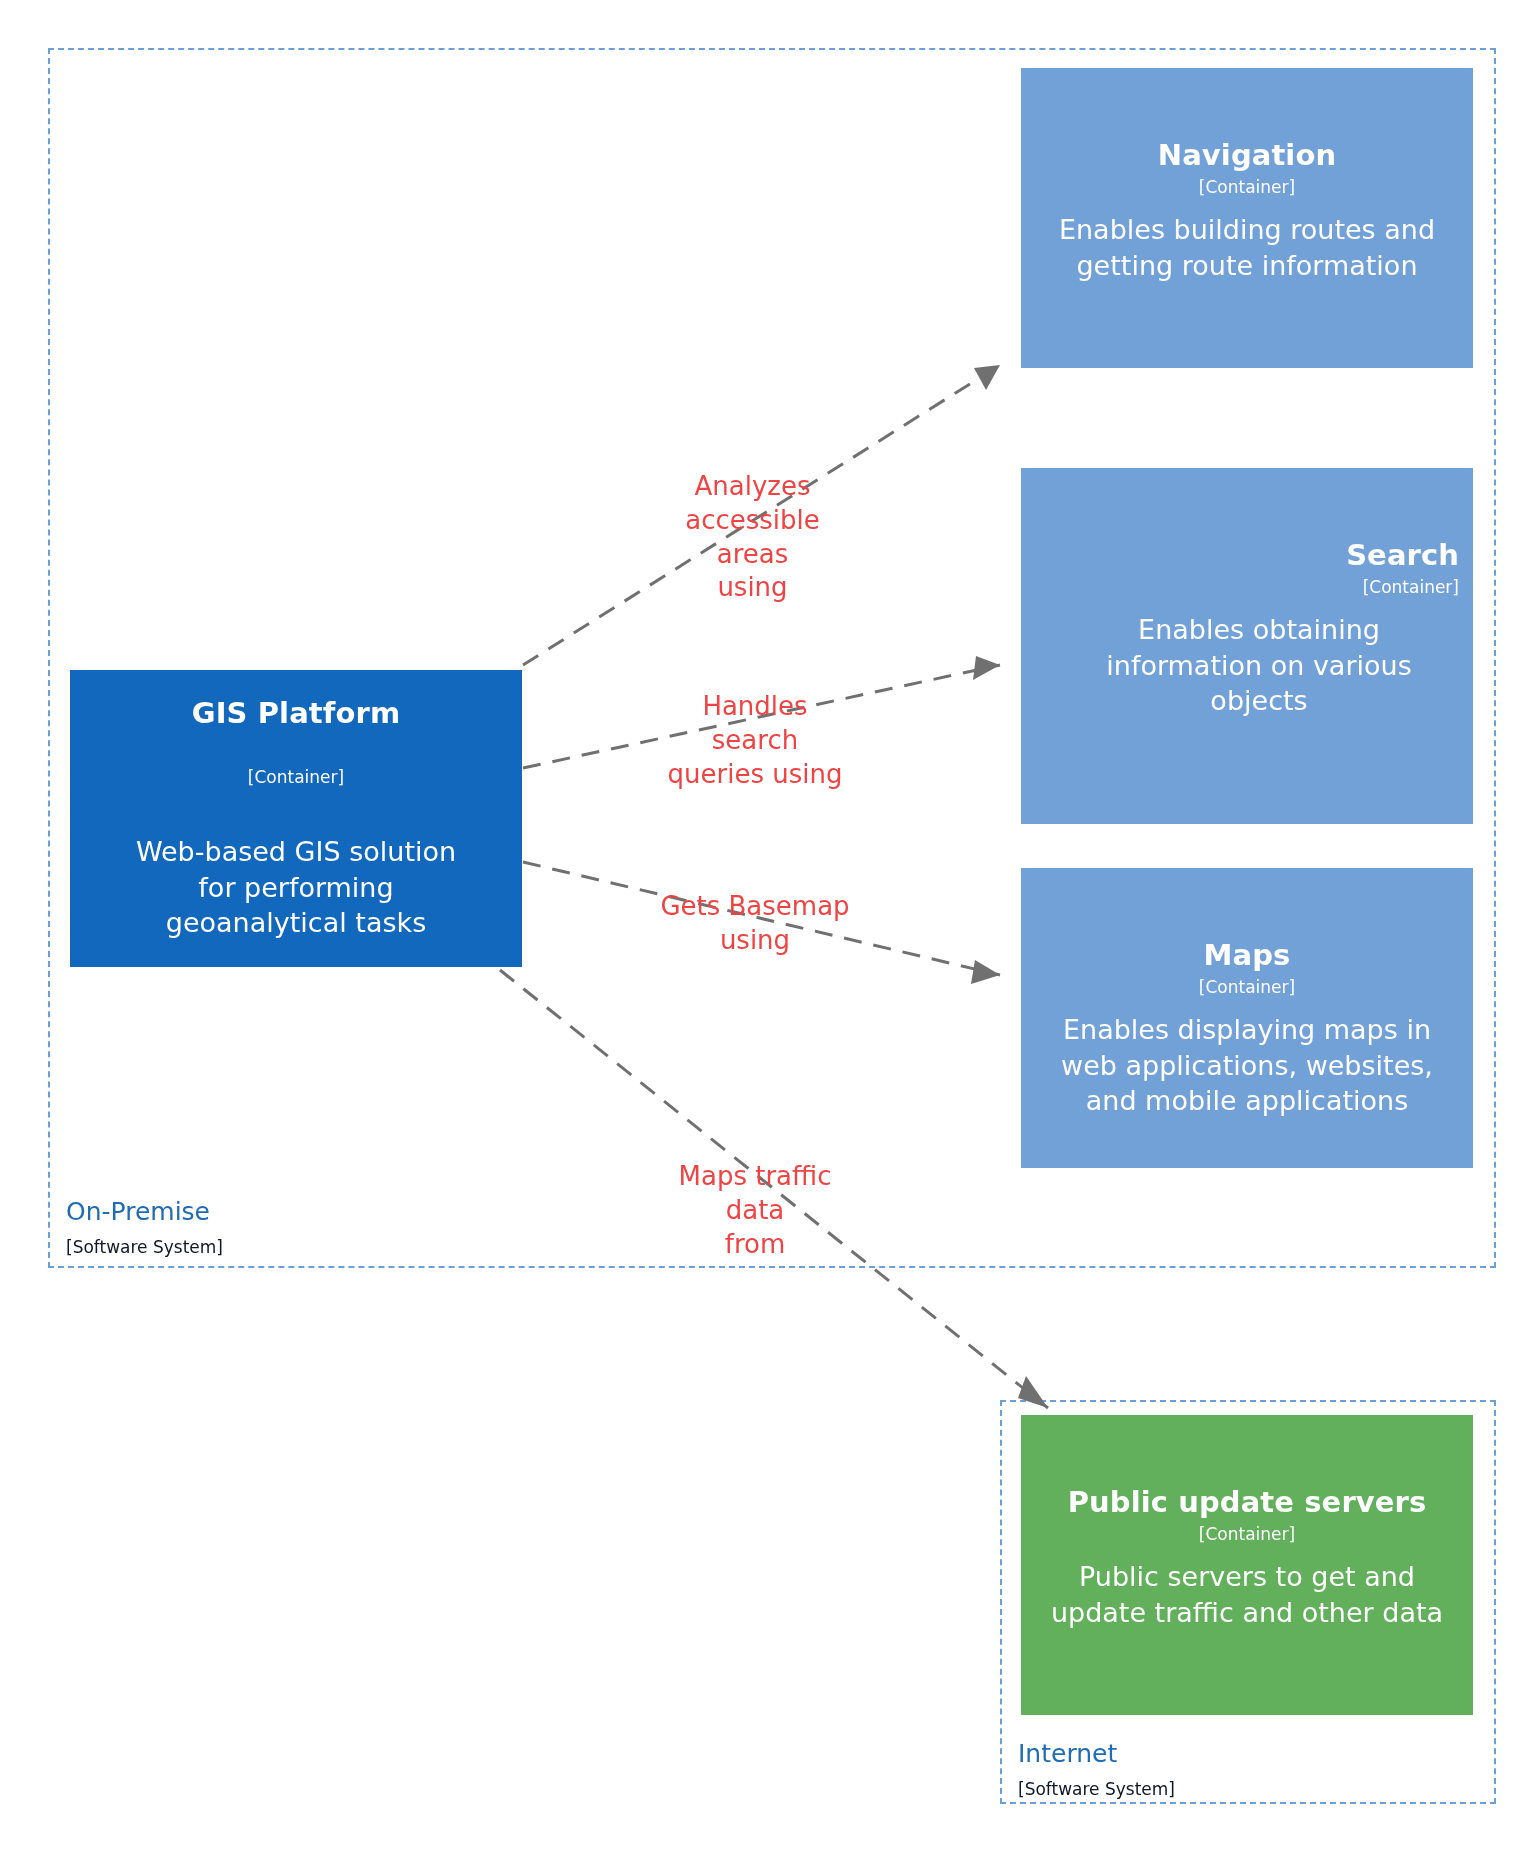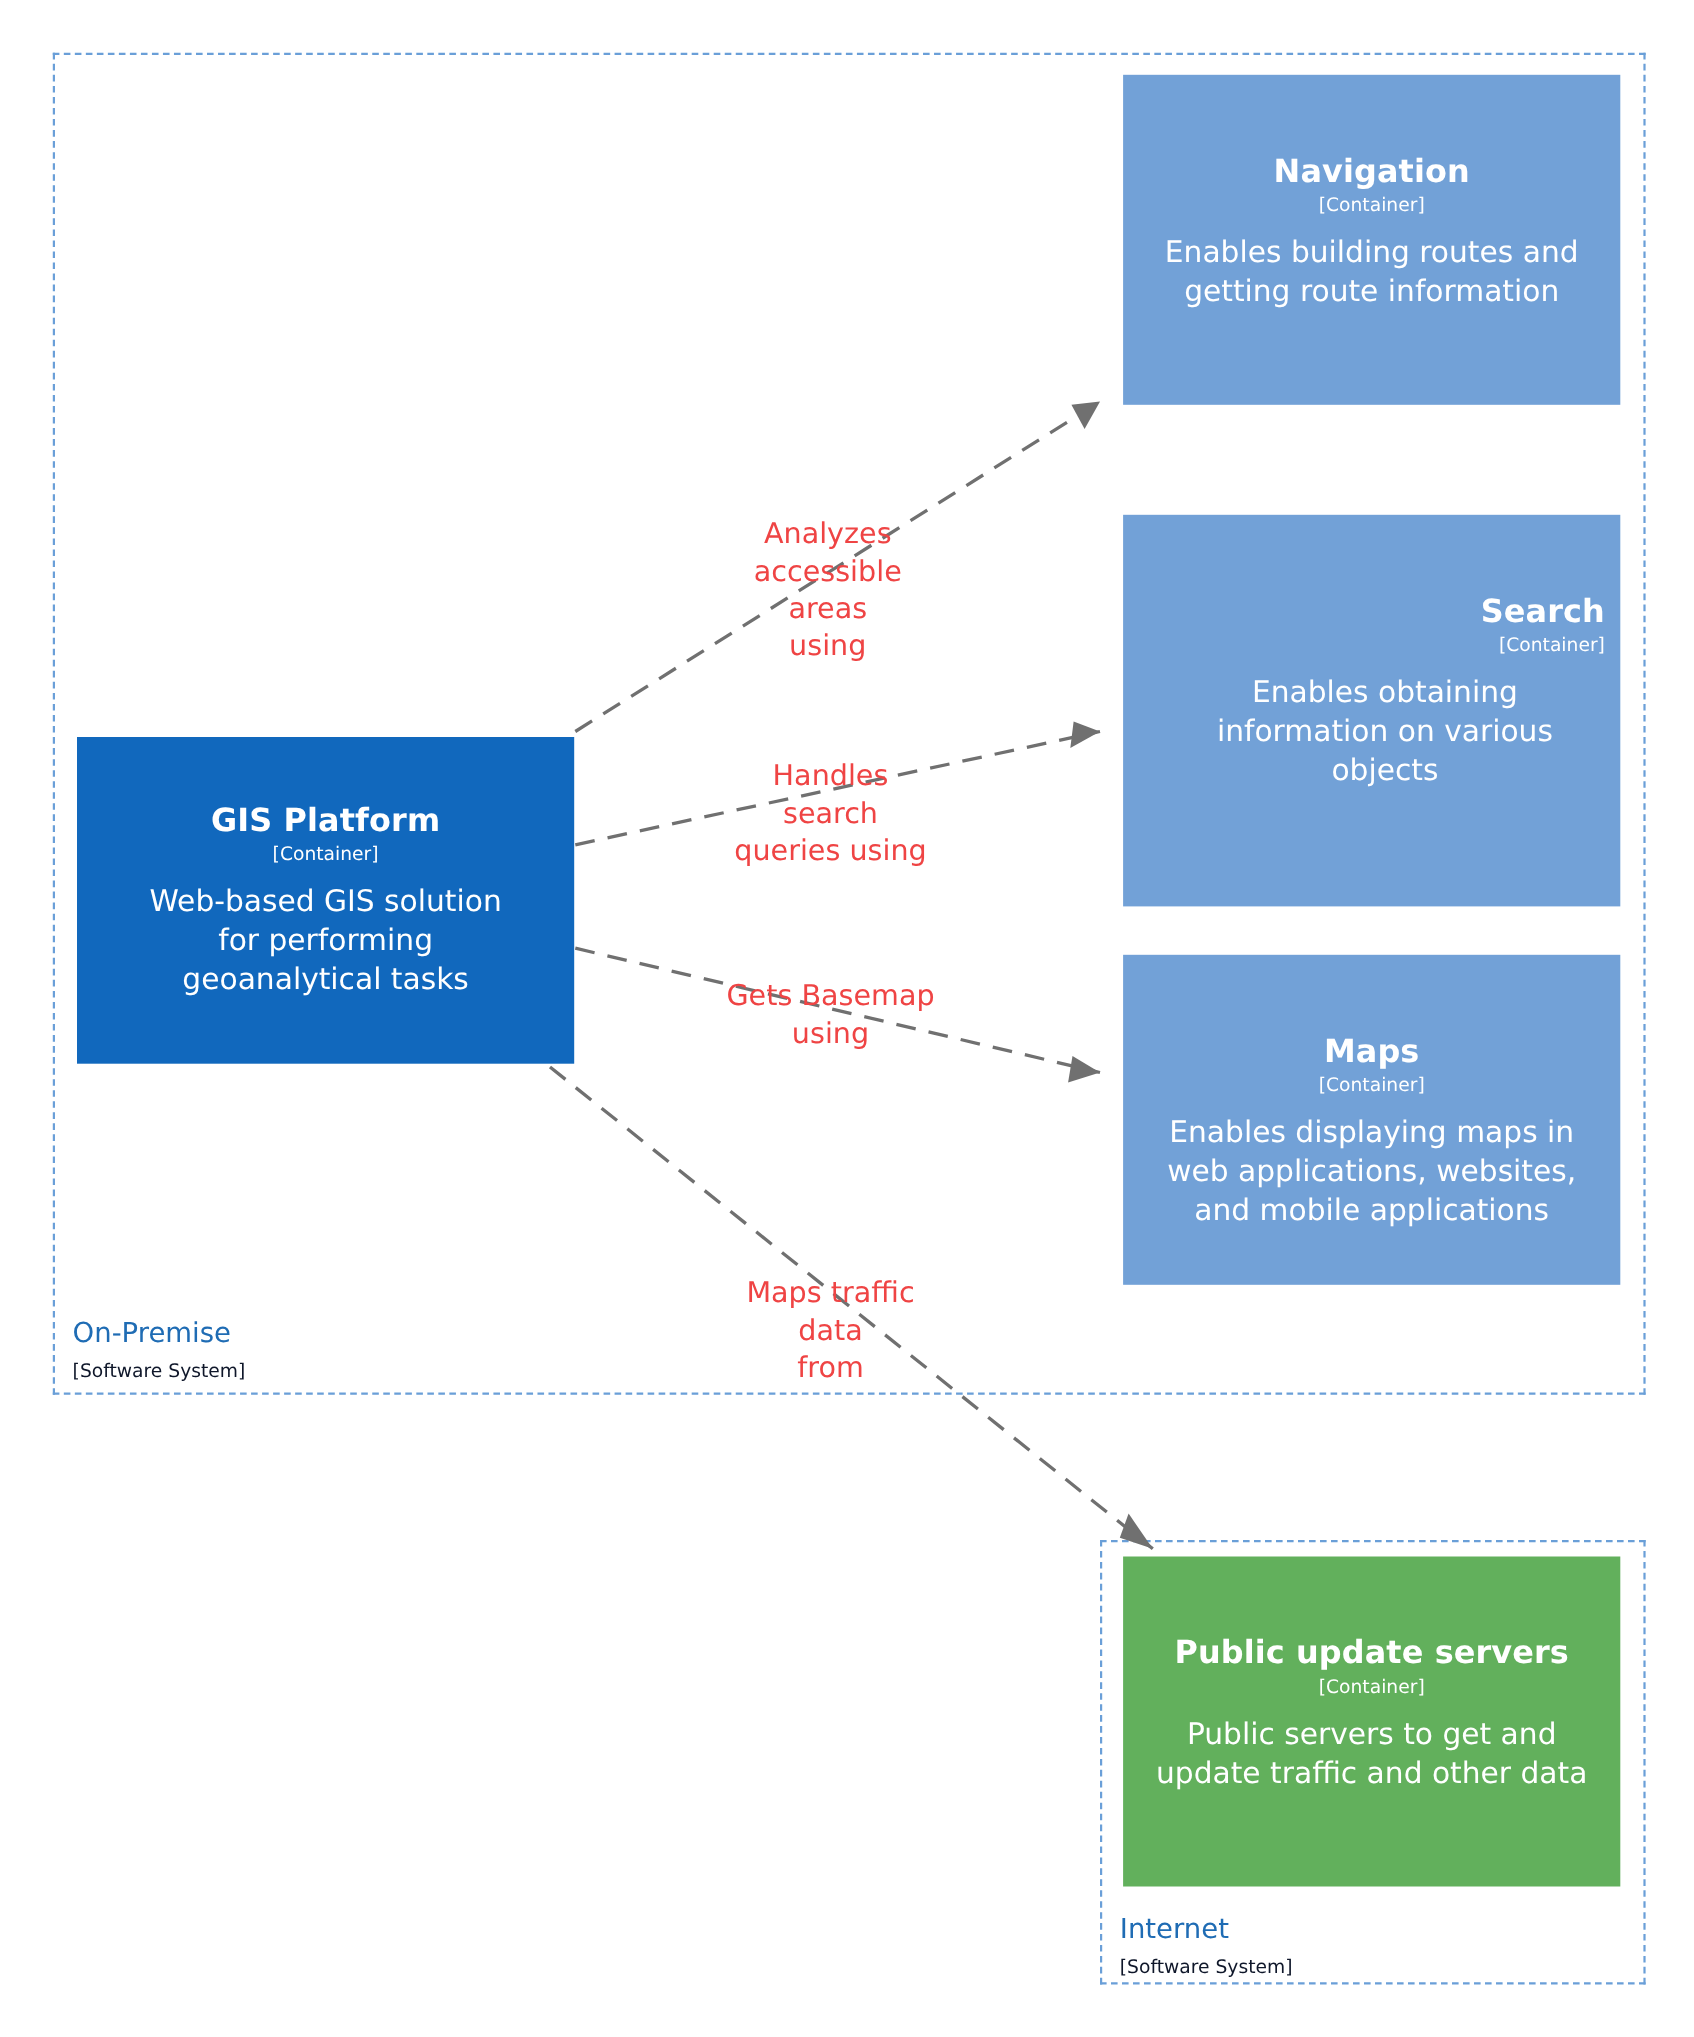--- a/index.html
+++ b/index.html
@@ -70,21 +70,21 @@
     margin-top: 4px;
   }
   .node .n-desc {
     font-size: 27px;
     font-weight: 400;
     line-height: 1.32;
     margin-top: 14px;
     max-width: 100%;
   }
 
-  .node.primary   { background: #1168bd; }
+  .node.primary   { background: #1168bd; gap: 32px; }
   .node.secondary { background: #72a1d7; }
   .node.external  { background: #62b05c; }
 
   
   .rel-label {
     position: absolute;
     color: #ef4444;
     font-size: 26px;
     line-height: 1.30;
     text-align: center;

